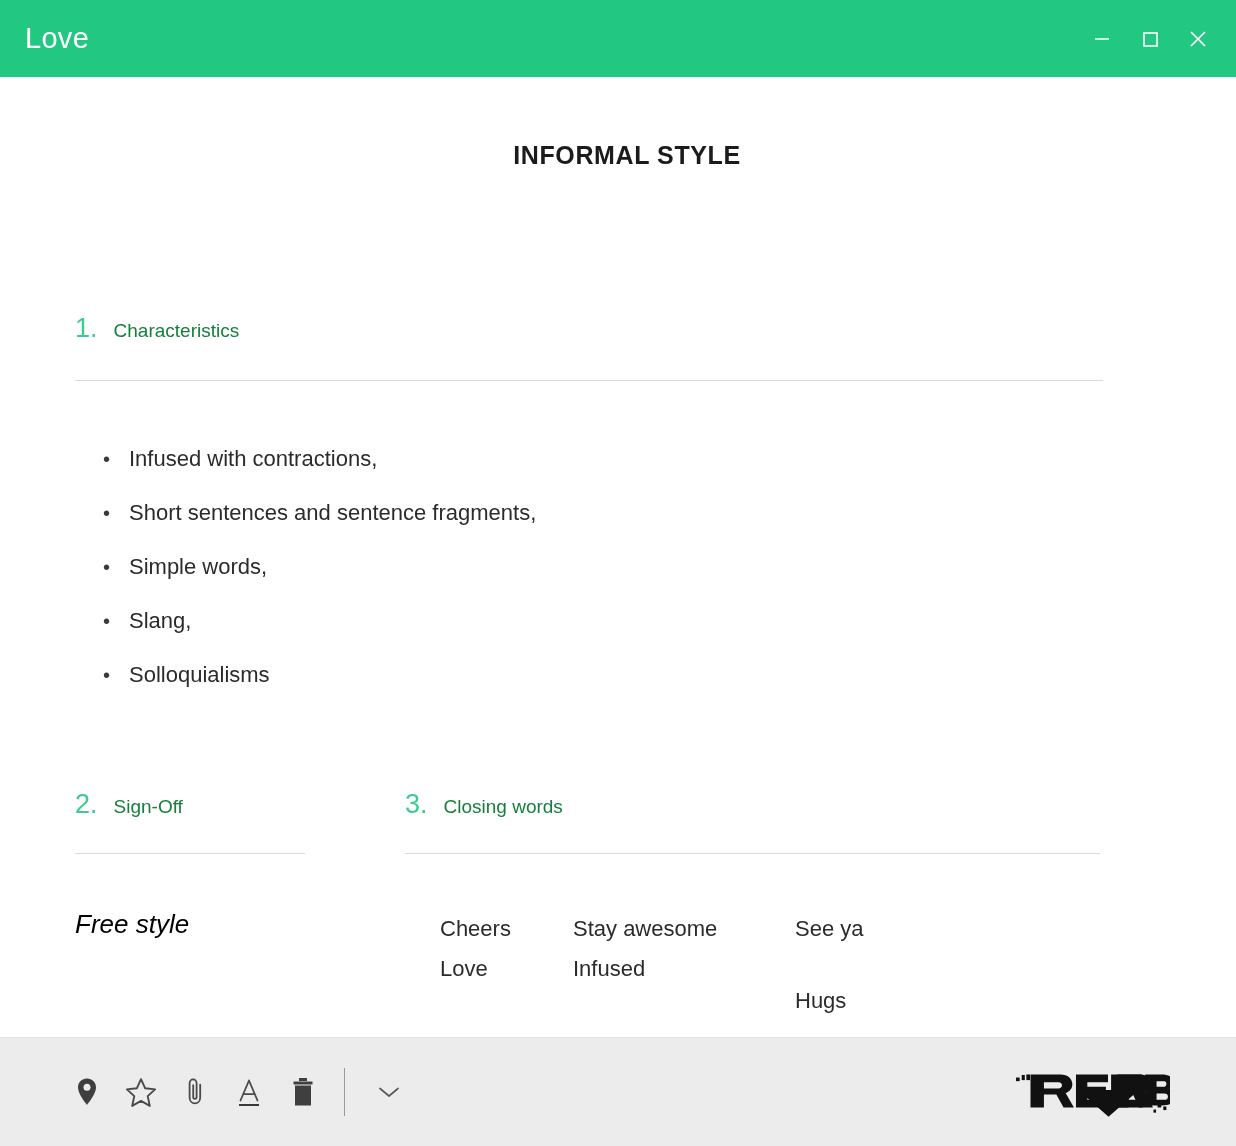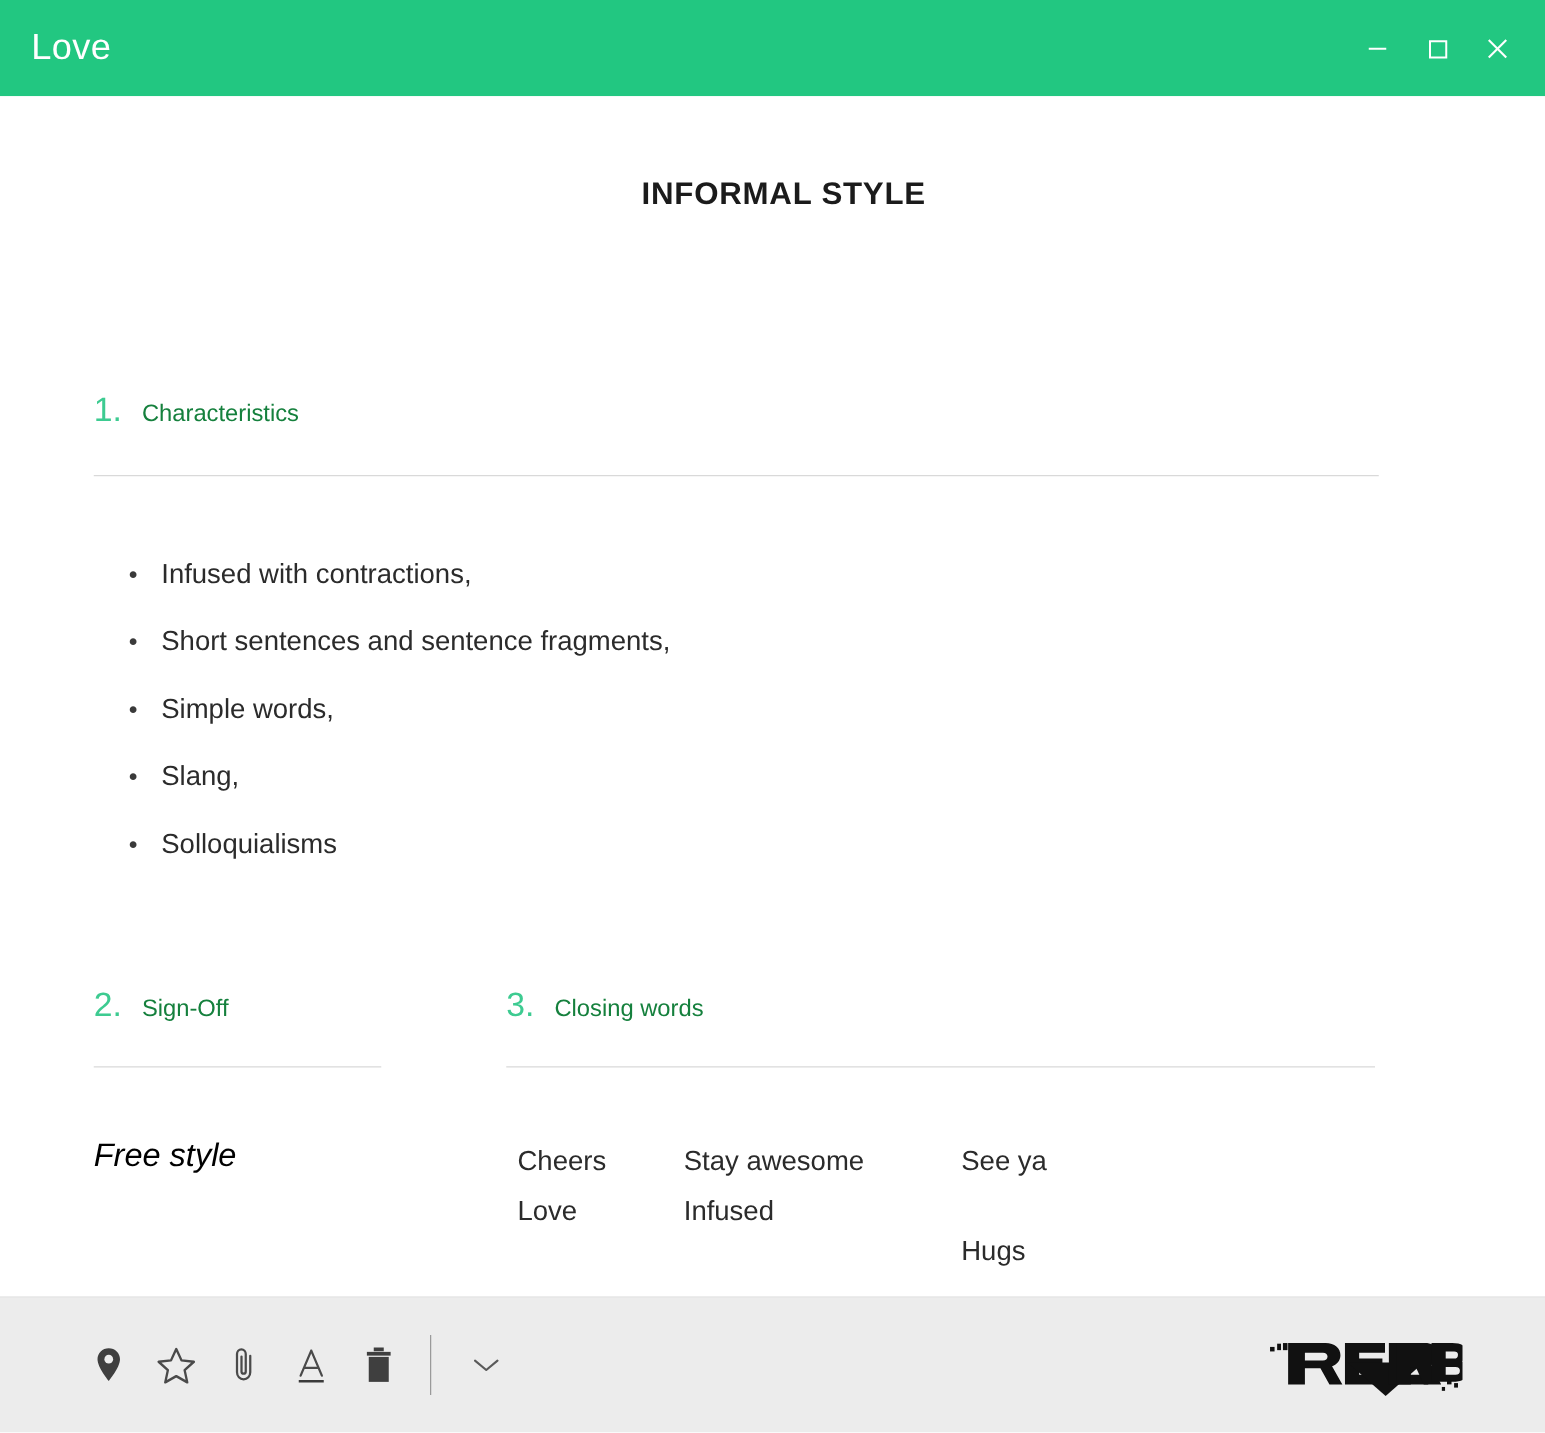--- a/index.html
+++ b/index.html
@@ -152,21 +152,21 @@
   .sec3 {
     position: absolute;
     left: 405px;
     top: 712px;
     width: 695px;
   }
   .sec3 .rule { margin-top: 33px; width: 695px; }
 
   .closing-cols {
     position: absolute;
-    left: 414px;
+    left: 440px;
     top: 832px;
     display: flex;
     gap: 0;
   }
   .closing-col {
     display: flex;
     flex-direction: column;
   }
   .closing-col:nth-child(1) { width: 133px; }
   .closing-col:nth-child(2) { width: 222px; }

